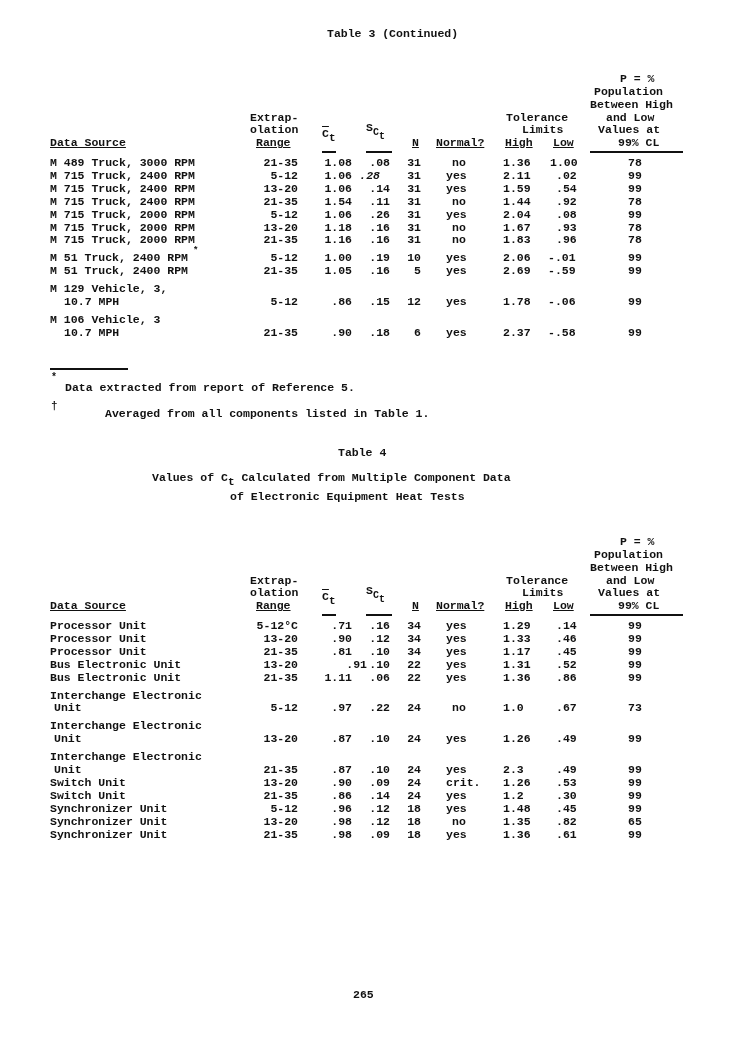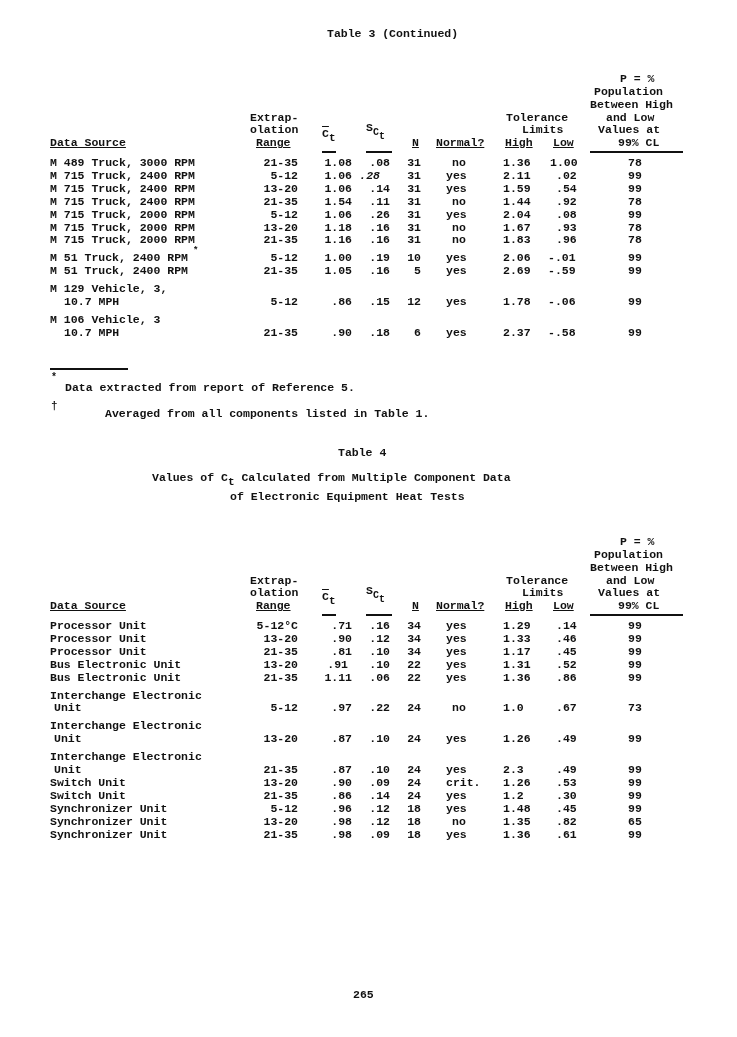--- a/index.html
+++ b/index.html
@@ -230,21 +230,21 @@
       <span style="right:347px;">.10</span>
       <span style="right:316px;">34</span>
       <span style="left:446px;">yes</span>
       <span style="left:503px;">1.17</span>
       <span style="left:556px;">.45</span>
       <span style="left:628px;">99</span>
     </div>
     <div class="row" style="top:657.6999999999999px;">
       <span style="left:50px;">Bus Electronic Unit</span>
       <span style="right:439px;">13-20</span>
-      <span style="right:389px;text-align:right;">.91</span>
+      <span style="right:370px;text-align:right;">.91</span>
       <span style="right:347px;">.10</span>
       <span style="right:316px;">22</span>
       <span style="left:446px;">yes</span>
       <span style="left:503px;">1.31</span>
       <span style="left:556px;">.52</span>
       <span style="left:628px;">99</span>
     </div>
     <div class="row" style="top:670.5999999999999px;">
       <span style="left:50px;">Bus Electronic Unit</span>
       <span style="right:439px;">21-35</span>

